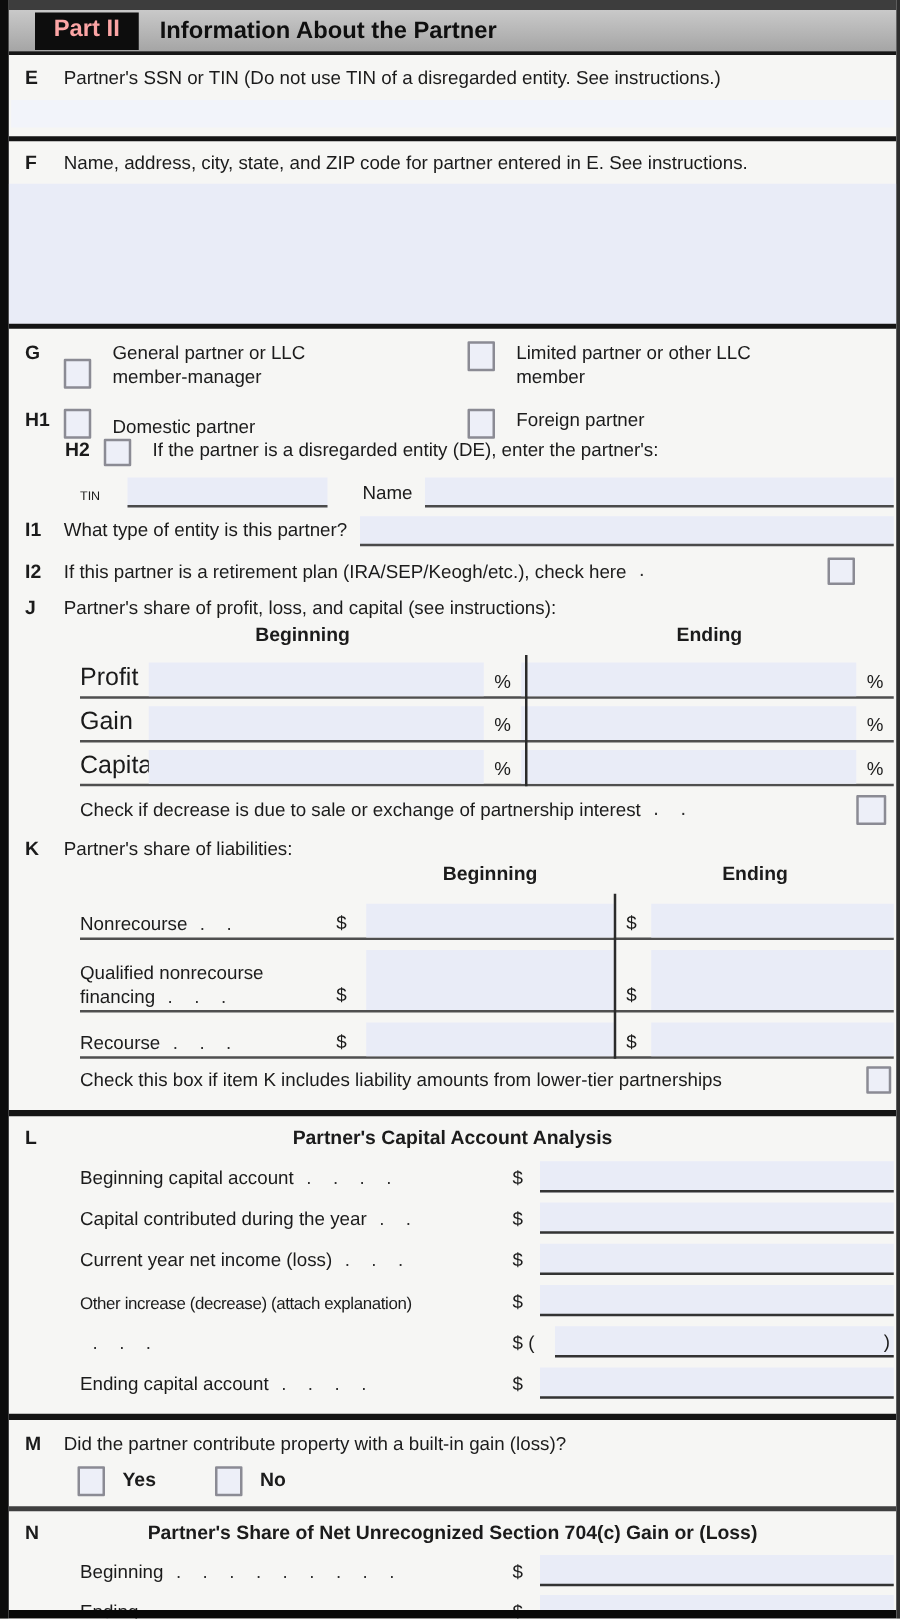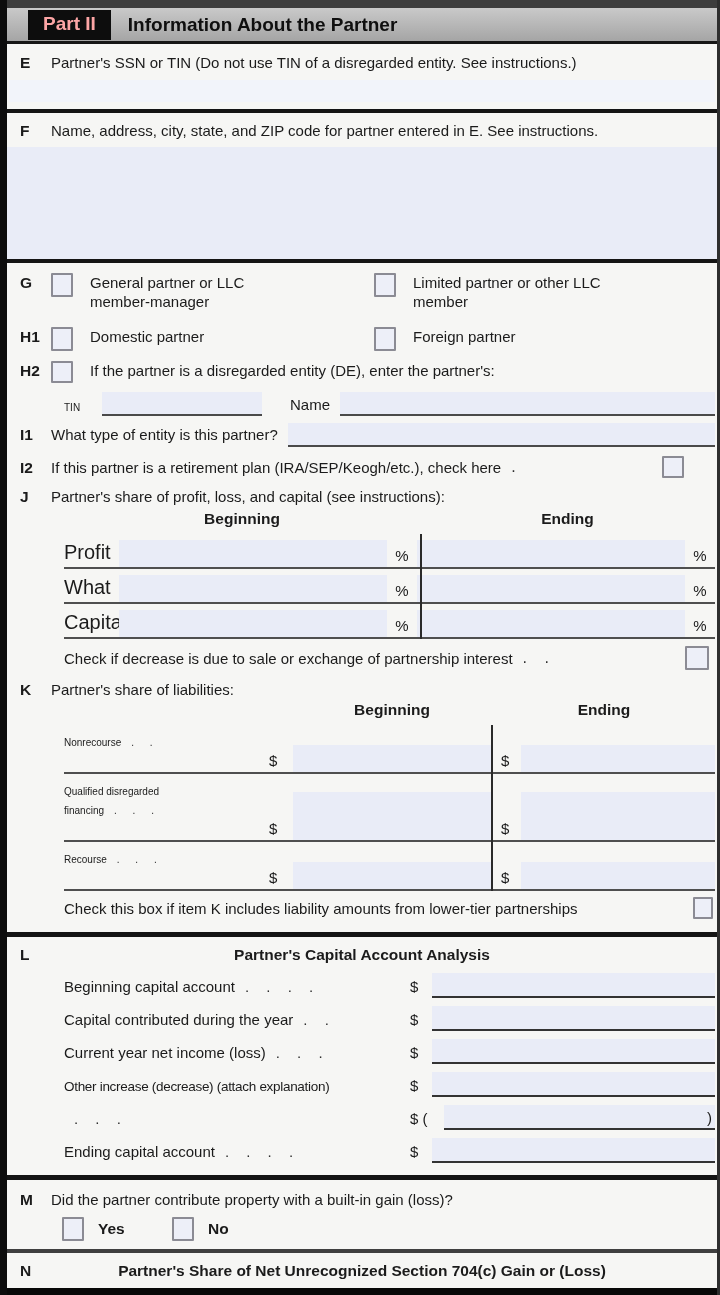--- a/index.html
+++ b/index.html
@@ -25,24 +25,24 @@
   .cb{flex:0 0 22px;width:22px;height:24px;border:2px solid #8b8b94;background:#edeff8;box-sizing:border-box;border-radius:1px;}
 
   .sec-e{padding-top:9px;}
   .e-field{margin:8px 2px 7px 2px;height:22px;background:#f2f4fa;}
   .sec-f{padding-top:8px;}
   .f-field{margin-top:7px;height:112px;}
 
   .sec-ghij{padding-top:10px;padding-bottom:7px;}
   .opt{display:flex;}
   .opt .cb{margin-right:17px;}
-  .opt1{flex:0 0 323px;box-sizing:border-box;}
+  .opt1{flex:0 0 323px;box-sizing:border-box;align-items:flex-end;}
   .opt .lbl{max-width:200px;}
   .row-h1{margin-top:16px;}
-  .row-h2{margin-top:10px;}
+  .row-h2{padding-left:32px;}
   .row-h2 .cb{margin-right:17px;flex:0 0 22px;height:22px;}
 
   .tin-row{display:flex;align-items:flex-end;margin:9px 2px 0 57px;}
   .tin-lbl{width:38px;font-size:10px;padding-bottom:3px;}
   .u-field{height:24px;border-bottom:2px solid #4a4a4a;box-sizing:border-box;}
   .tin-field{width:160px;}
   .gap28{width:28px;}
   .name-lbl{width:50px;font-size:15px;padding-bottom:3px;}
   .name-field{flex:1;}
 
@@ -69,21 +69,21 @@
 
   .k-lbl-row{margin-top:10px;}
   .k-table{position:relative;margin:2px 2px 0 57px;}
   .k-head{display:flex;height:24px;font-weight:bold;font-size:15.5px;}
   .k-h-sp{width:229px;}
   .k-h-beg{width:198px;text-align:center;}
   .k-h-mid{width:30px;}
   .k-h-end{flex:1;text-align:center;padding-right:28px;}
   .k-vline{position:absolute;left:427px;top:24px;bottom:0;width:2px;background:#2a2a2a;}
   .k-row{display:flex;align-items:flex-end;border-bottom:2px solid #4f4f4f;padding-top:8px;}
-  .k-left{width:205px;font-size:10px;padding-bottom:20px;line-height:19px;}
+  .k-left{width:205px;font-size:15px;padding-bottom:1px;line-height:19px;}
   .k-left .inline{display:flex;align-items:baseline;}
   .k-cur{width:24px;font-size:15px;padding-bottom:3px;}
   .k-field{width:198px;height:27px;}
   .k-cur2{width:30px;box-sizing:border-box;padding:0 0 3px 10px;font-size:15px;}
   .k-field2{flex:1;height:27px;}
   .k-row.tall .k-field,.k-row.tall .k-field2{height:48px;}
   .k-note{display:flex;align-items:center;margin:6px 2px 6px 57px;}
   .k-note .cb{margin-left:auto;width:20px;height:22px;flex-basis:20px;margin-right:2px;}
 
   .sec-l{padding-top:8px;}
@@ -209,21 +209,21 @@
       </div>
       <div class="j-vline"></div>
       <div class="j-row">
         <span class="rl">Profit</span>
         <div class="j-field field-bg"></div>
         <span class="j-pct">%</span>
         <div class="j-field field-bg"></div>
         <span class="j-pct">%</span>
       </div>
       <div class="j-row">
-        <span class="rl">What</span>
+        <span class="rl">Gain</span>
         <div class="j-field field-bg"></div>
         <span class="j-pct">%</span>
         <div class="j-field field-bg"></div>
         <span class="j-pct">%</span>
       </div>
       <div class="j-row">
         <span class="rl">Capital</span>
         <div class="j-field field-bg"></div>
         <span class="j-pct">%</span>
         <div class="j-field field-bg"></div>
@@ -255,21 +255,21 @@
               <span class="dots">. .</span>
             </span>
         </div>
         <span class="k-cur">$</span>
         <div class="k-field field-bg"></div>
         <span class="k-cur2">$</span>
         <div class="k-field2 field-bg"></div>
       </div>
       <div class="k-row tall">
         <div class="k-left">
-          <div>Qualified disregarded</div>
+          <div>Qualified nonrecourse</div>
           <span class="inline">
               <span>financing</span>
               <span class="dots">. . .</span>
             </span>
         </div>
         <span class="k-cur">$</span>
         <div class="k-field field-bg"></div>
         <span class="k-cur2">$</span>
         <div class="k-field2 field-bg"></div>
       </div>

